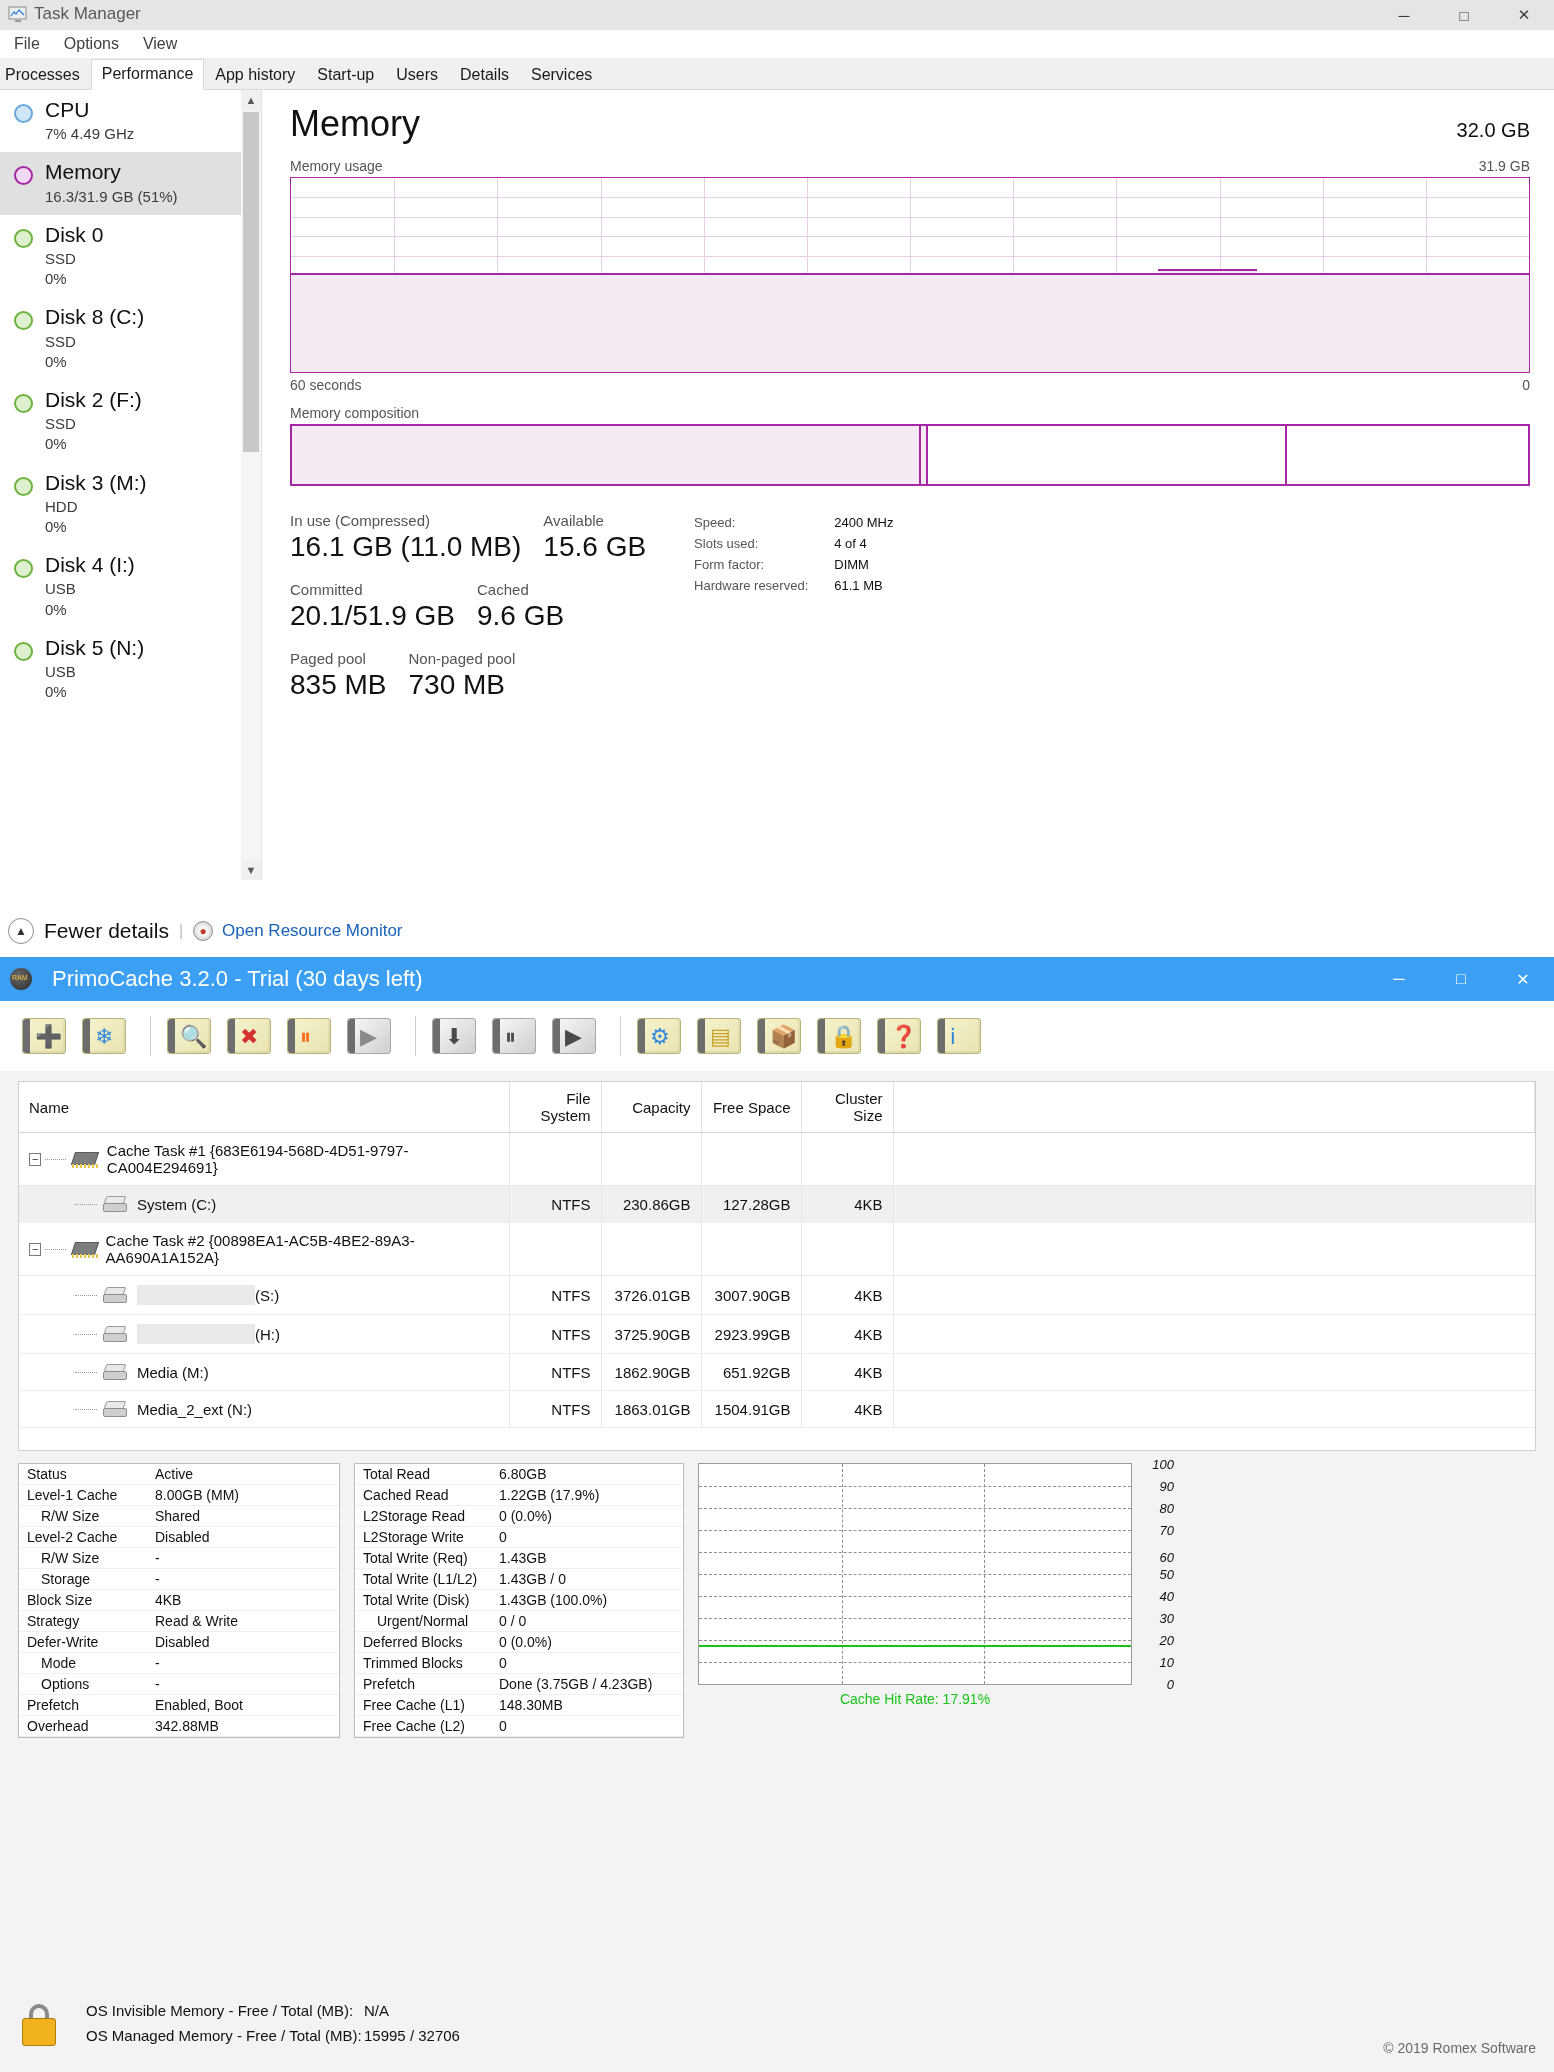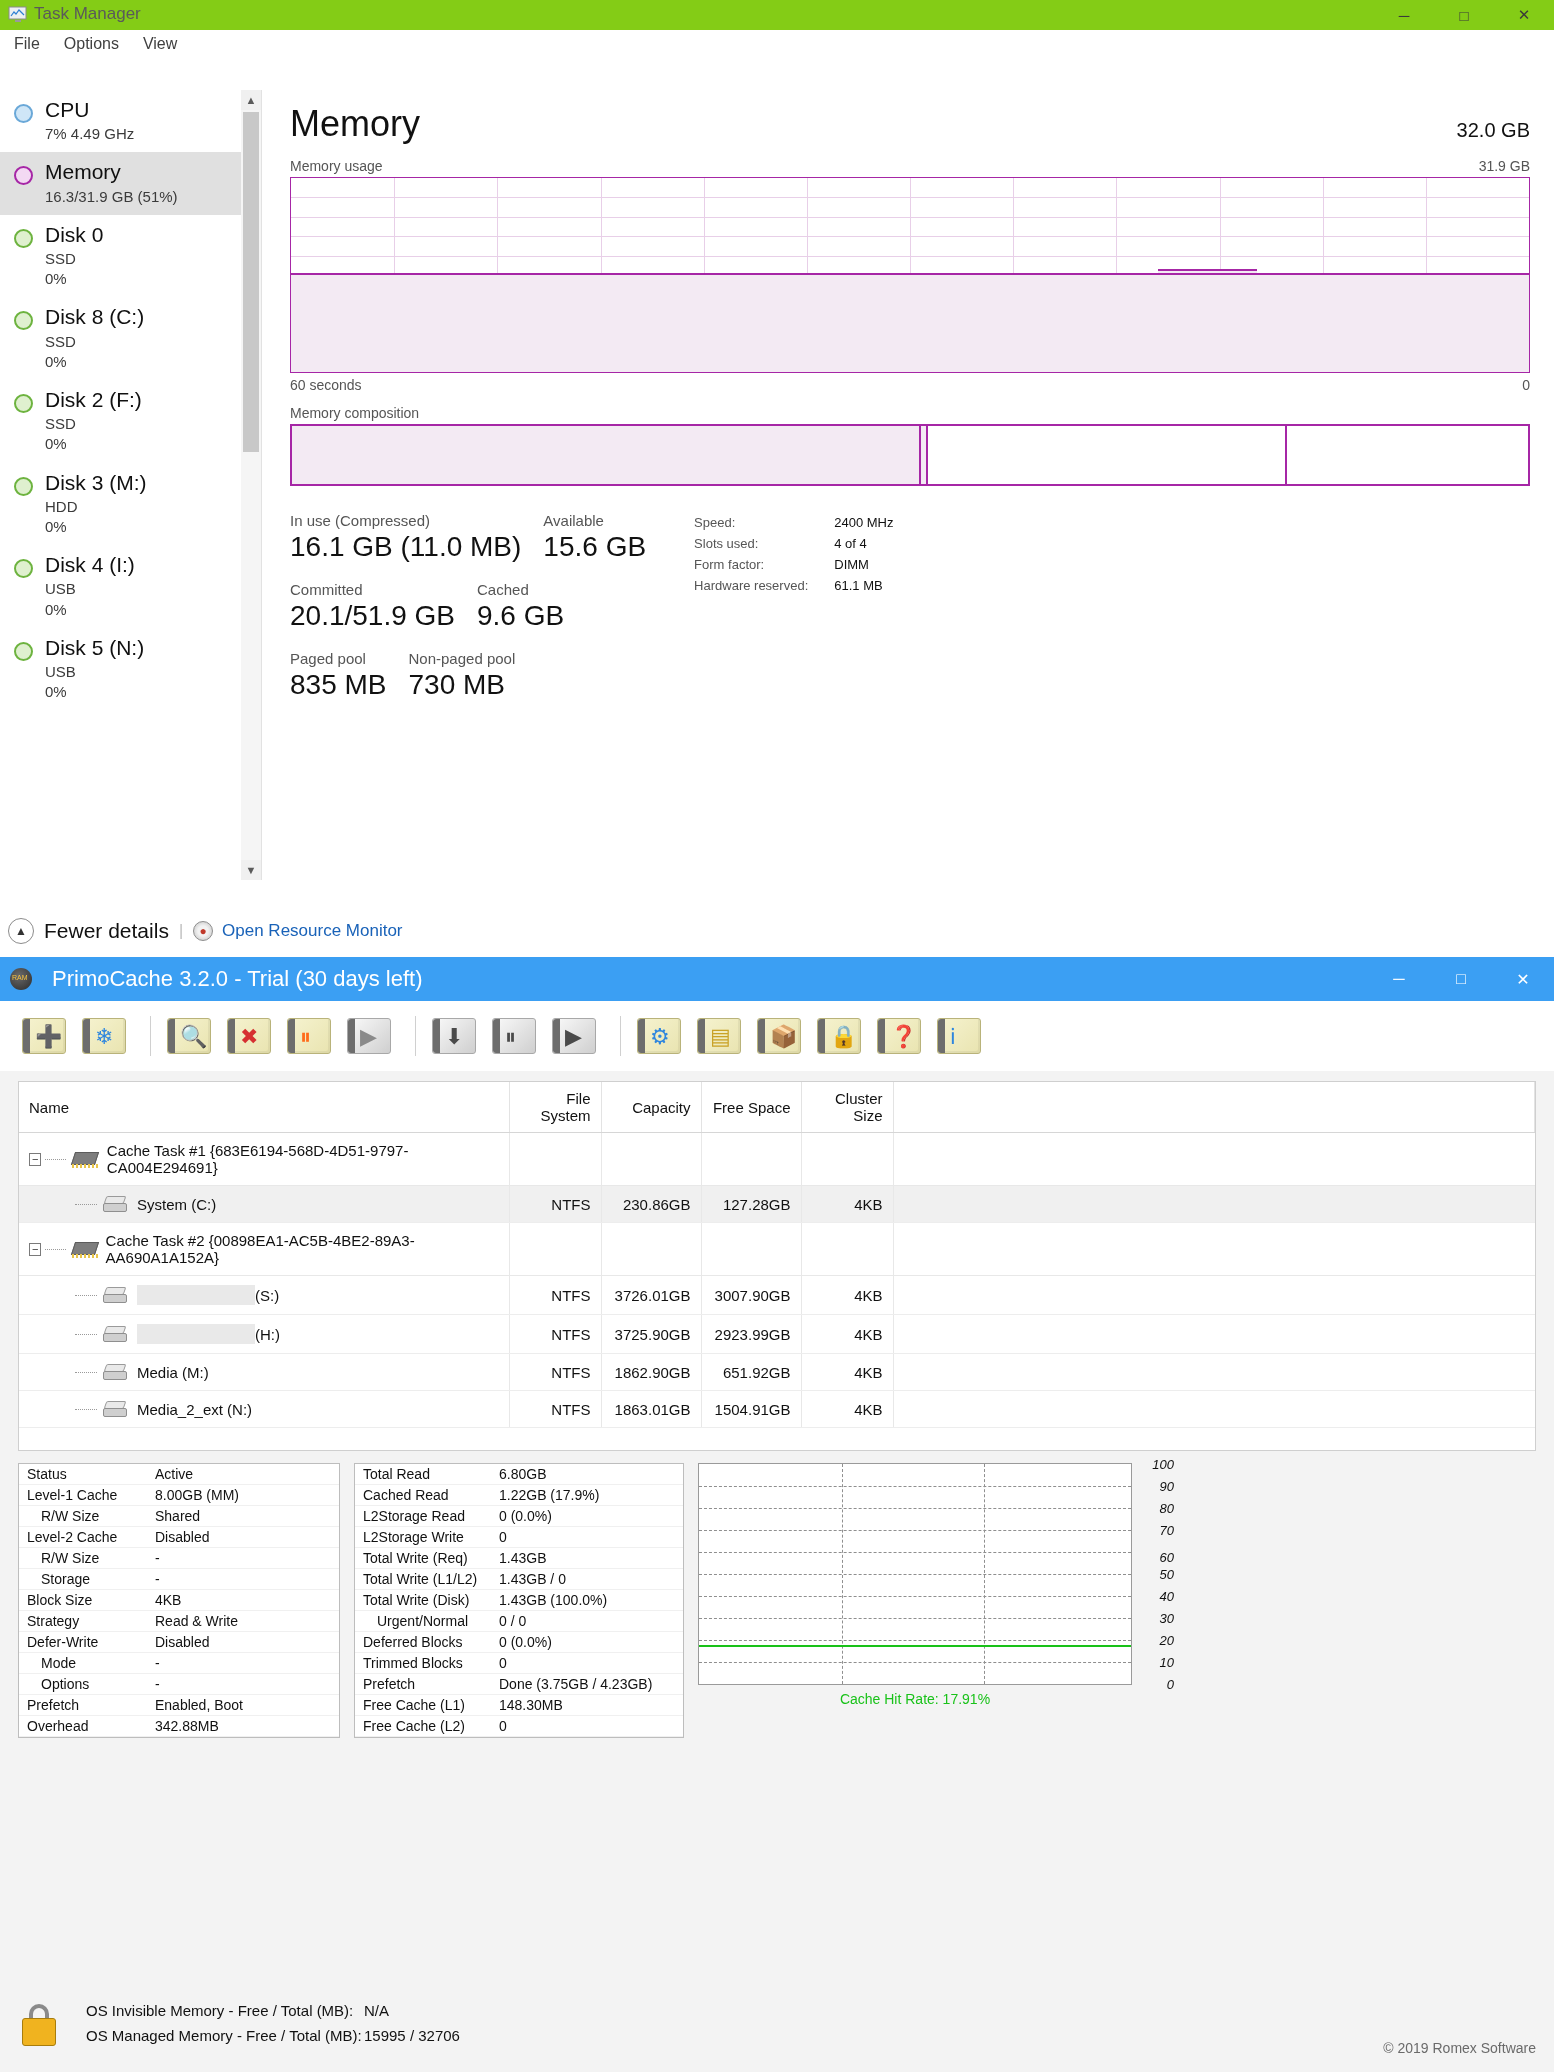--- a/index.html
+++ b/index.html
@@ -7,21 +7,21 @@
   body {
     width:1554px; height:2072px;
     font-family:"Liberation Sans", sans-serif;
     background:#ffffff; color:#000;
     -webkit-font-smoothing:antialiased;
   }
 
   
   #taskmgr { position:absolute; left:0; top:0; width:1554px; height:957px; background:#fff; }
 
-  .tm-titlebar { position:relative; height:30px; background:#84cc16; }
+  .tm-titlebar { position:relative; height:30px; background:#e5e5e5; }
   .tm-title-icon { position:absolute; left:8px; top:6px; width:20px; height:18px; }
   .tm-title-text { position:absolute; left:34px; top:4px; font-size:17px; color:#5a5a5a; }
   .tm-winbtns { position:absolute; right:0; top:0; display:flex; }
   .tm-winbtn { width:60px; height:30px; display:flex; align-items:center; justify-content:center;
                font-size:15px; color:#3a3a3a; }
 
   .tm-menubar { height:28px; display:flex; align-items:center; padding-left:2px; font-size:16px; color:#404040; }
   .tm-menubar span { padding:2px 12px; }
 
   .tm-tabs { height:32px; display:flex; align-items:flex-end; border-bottom:1px solid #d9d9d9;
@@ -191,20 +191,29 @@
       <div class="tm-winbtn close">✕</div>
     </div>
   </div>
 
   <div class="tm-menubar">
     <span>File</span>
     <span>Options</span>
     <span>View</span>
   </div>
 
+  <div class="tm-tabs">
+    <div class="tm-tab" style="margin-left:-6px">Processes</div>
+    <div class="tm-tab active">Performance</div>
+    <div class="tm-tab">App history</div>
+    <div class="tm-tab">Start-up</div>
+    <div class="tm-tab">Users</div>
+    <div class="tm-tab">Details</div>
+    <div class="tm-tab">Services</div>
+  </div>
 
   <div class="tm-body">
 
     <div class="tm-sidebar">
       <div class="tm-list" id="tm-list">
           <div class="tm-item">
             <div class="tm-dot" style="background: rgb(207, 230, 247); border: 2px solid rgb(106, 168, 216);"></div>
             <div class="tm-item-main">
               <div class="tm-item-name">CPU</div>
               <div class="tm-item-sub">7%  4.49 GHz</div>

